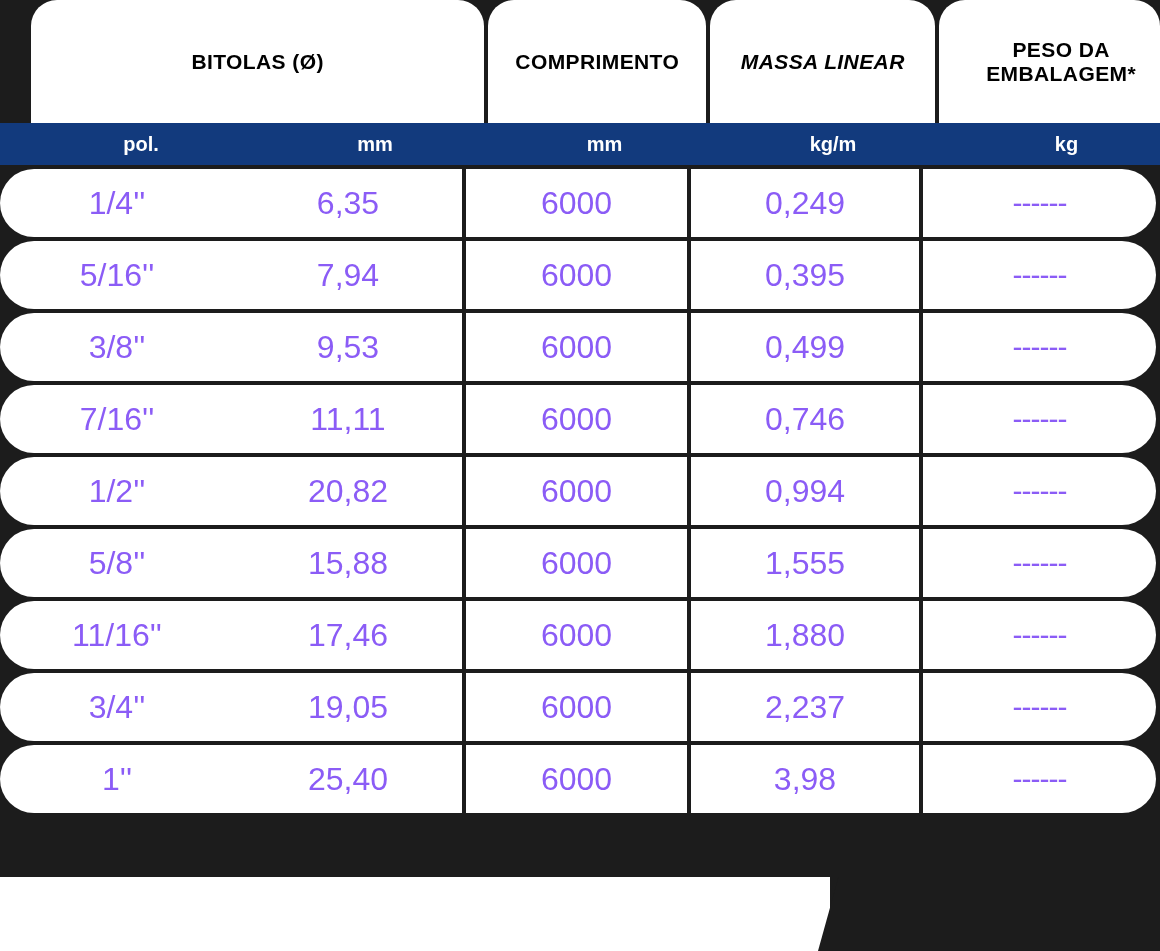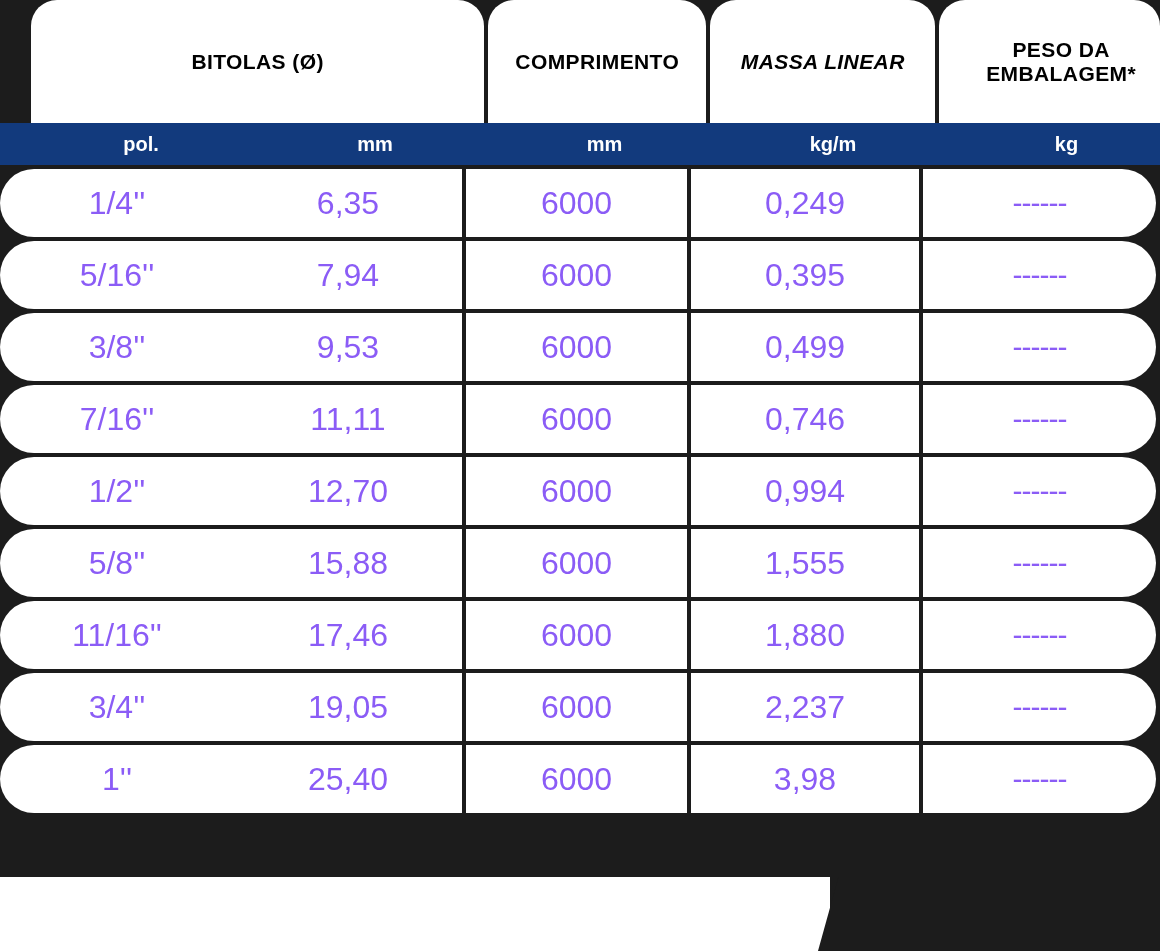--- a/index.html
+++ b/index.html
@@ -202,21 +202,21 @@
     <div class="data-row">
       <div class="data-cell d-1">7/16''</div>
       <div class="data-cell d-2">11,11</div>
       <div class="data-cell d-3">6000</div>
       <div class="data-cell d-4">0,746</div>
       <div class="data-cell d-5 dash">------</div>
     </div>
 
     <div class="data-row">
       <div class="data-cell d-1">1/2''</div>
-      <div class="data-cell d-2">12,70</div>
+      <div class="data-cell d-2">20,82</div>
       <div class="data-cell d-3">6000</div>
       <div class="data-cell d-4">0,994</div>
       <div class="data-cell d-5 dash">------</div>
     </div>
 
     <div class="data-row">
       <div class="data-cell d-1">5/8''</div>
       <div class="data-cell d-2">15,88</div>
       <div class="data-cell d-3">6000</div>
       <div class="data-cell d-4">1,555</div>

